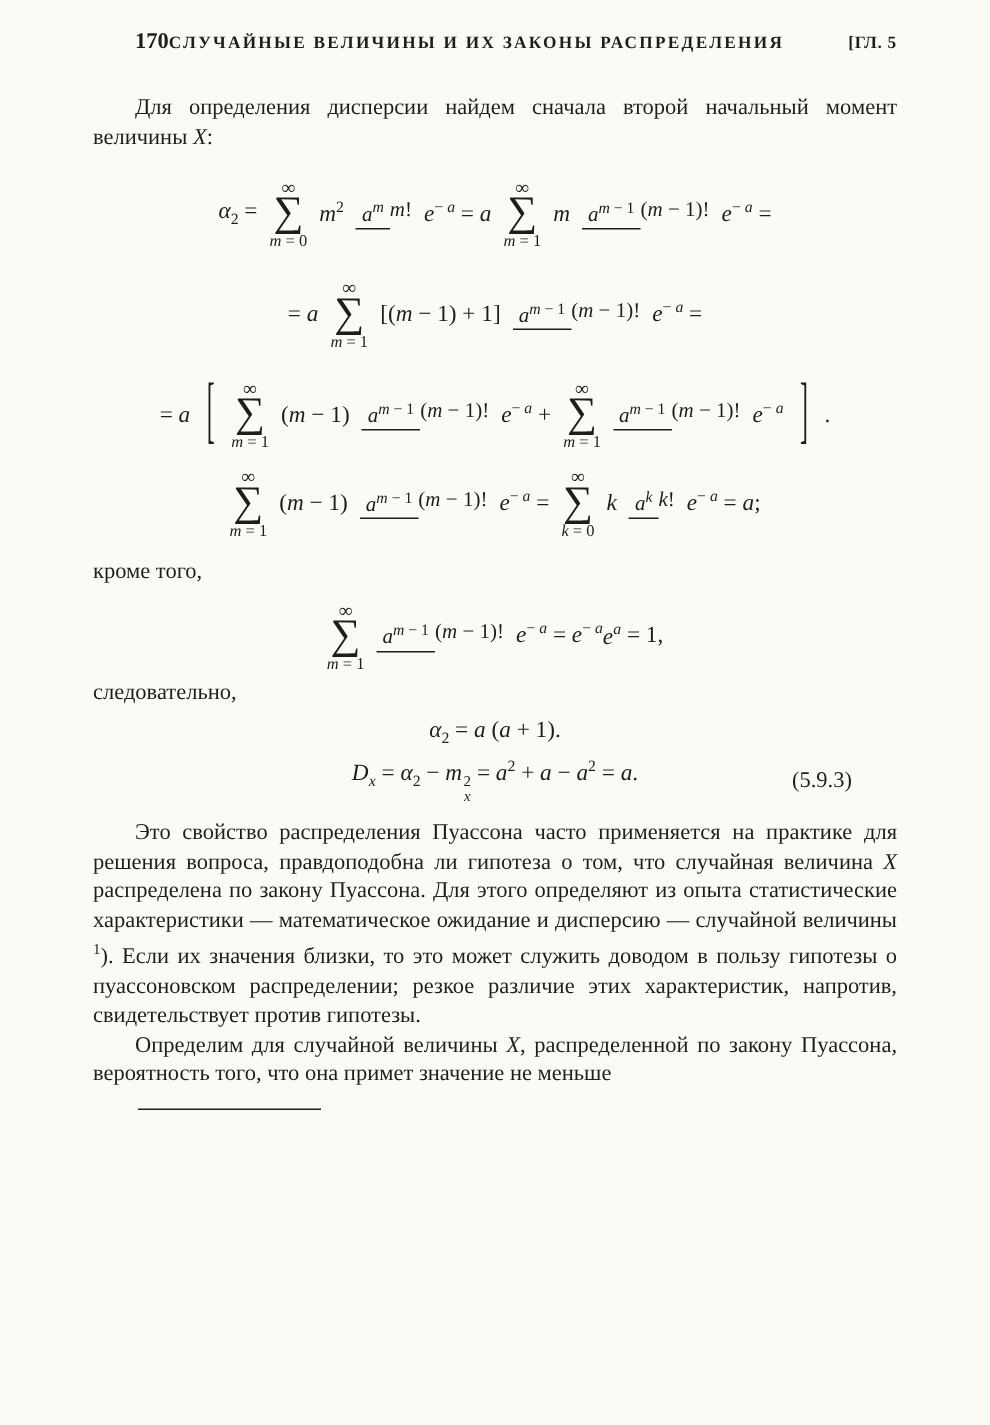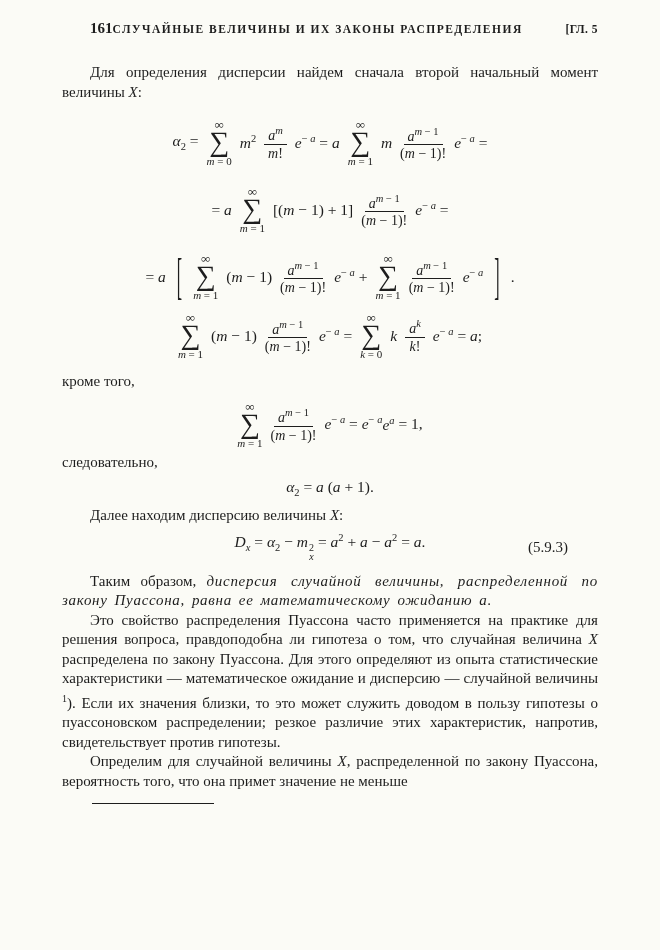--- a/index.html
+++ b/index.html
@@ -22,21 +22,21 @@
   
   .formula{display:flex;justify-content:center;align-items:center;gap:8px;
            font-size:15.5px;flex-wrap:nowrap;}
   .mtxt{white-space:nowrap;}
   .mtxt sup,.mfrac sup{font-size:10.5px;}
   .mtxt sub,.mfrac sub{font-size:10.5px;}
   .msum{display:inline-flex;flex-direction:column;align-items:center;line-height:1;}
   .msum .inf{font-size:13px;margin-bottom:-2px;}
   .msum .sig{font-size:28px;line-height:26px;}
   .msum .lim{font-size:11px;margin-top:1px;white-space:nowrap;}
-  .mfrac{display:inline-flex;flex-direction:column;align-items:center;
+  .mfrac{display:inline-flex;flex-direction:row;
          font-size:14px;line-height:15px;}
   .mfrac .num{border-bottom:1.3px solid #1d1d1d;padding:0 4px 1px;white-space:nowrap;}
   .mfrac .den{padding-top:1px;white-space:nowrap;}
   .mbig{display:inline-block;transform:scaleY(3.1);font-size:16px;margin:0 3px;}
   .stk{display:inline-flex;flex-direction:column;align-items:center;font-size:10px;
        line-height:9.5px;vertical-align:-4px;margin-left:1px;}
 
   
   .p-intro{margin-top:26px;}
   .f1a{margin:16px 0 4px;}
@@ -57,21 +57,21 @@
   .fnrule{width:122px;border:0;border-top:1.5px solid #1d1d1d;margin:12px 0 5px 30px;}
   .footnote{font-size:13px;line-height:17px;text-align:justify;margin:0;}
 </style>
 </head>
 <body>
 
 <div class="page">
   <div class="content">
 
     <div class="header">
-      <span class="pgnum">161</span>
+      <span class="pgnum">170</span>
       <span class="rtitle">СЛУЧАЙНЫЕ ВЕЛИЧИНЫ И ИХ ЗАКОНЫ РАСПРЕДЕЛЕНИЯ</span>
       <span class="chap">[ГЛ. 5</span>
     </div>
 
     <p class="body ind p-intro">Для определения дисперсии найдем сначала второй начальный момент величины <i>X</i>:</p>
 
     <div class="formula f1a">
         <span class="mtxt"><i>α</i><sub>2</sub> = </span>
         <span class="msum">
           <span class="inf">∞</span>
@@ -178,33 +178,31 @@
         </span>
         <span class="mtxt"><i>e</i><sup>− <i>a</i></sup> = <i>e</i><sup>− <i>a</i></sup><i>e<sup>a</sup></i> = 1,</span>
       </div>
 
     <p class="body p-sled">следовательно,</p>
 
     <div class="formula f4">
         <span class="mtxt"><i>α</i><sub>2</sub> = <i>a</i> (<i>a</i> + 1).</span>
       </div>
 
-    <p class="body ind p-dalee">Далее находим дисперсию величины <i>X</i>:</p>
 
     <div class="f5wrap">
       <div class="formula">
           <span class="mtxt"><i>D<sub>x</sub></i> = <i>α</i><sub>2</sub> − <i>m</i><span class="stk">
               <span>2</span>
               <span><i>x</i></span>
             </span> = <i>a</i><sup>2</sup> + <i>a</i> − <i>a</i><sup>2</sup> = <i>a</i>.</span>
         </div>
       <span class="eqnum">(5.9.3)</span>
     </div>
 
-    <p class="body ind p-takim">Таким образом, <i class="emph">дисперсия случайной величины, распределенной по закону Пуассона, равна ее математическому ожиданию а</i>.</p>
 
     <p class="body ind">Это свойство распределения Пуассона часто применяется на практике для решения вопроса, правдоподобна ли гипотеза о том, что случайная величина <i>X</i> распределена по закону Пуассона. Для этого определяют из опыта статистические характеристики — математическое ожидание и дисперсию — случайной величины <sup>1</sup>). Если их значения близки, то это может служить доводом в пользу гипотезы о пуассоновском распределении; резкое различие этих характеристик, напротив, свидетельствует против гипотезы.</p>
 
     <p class="body ind">Определим для случайной величины <i>X</i>, распределенной по закону Пуассона, вероятность того, что она примет значение не меньше</p>
 
     <hr class="fnrule">
 
   </div>
 </div>
 

